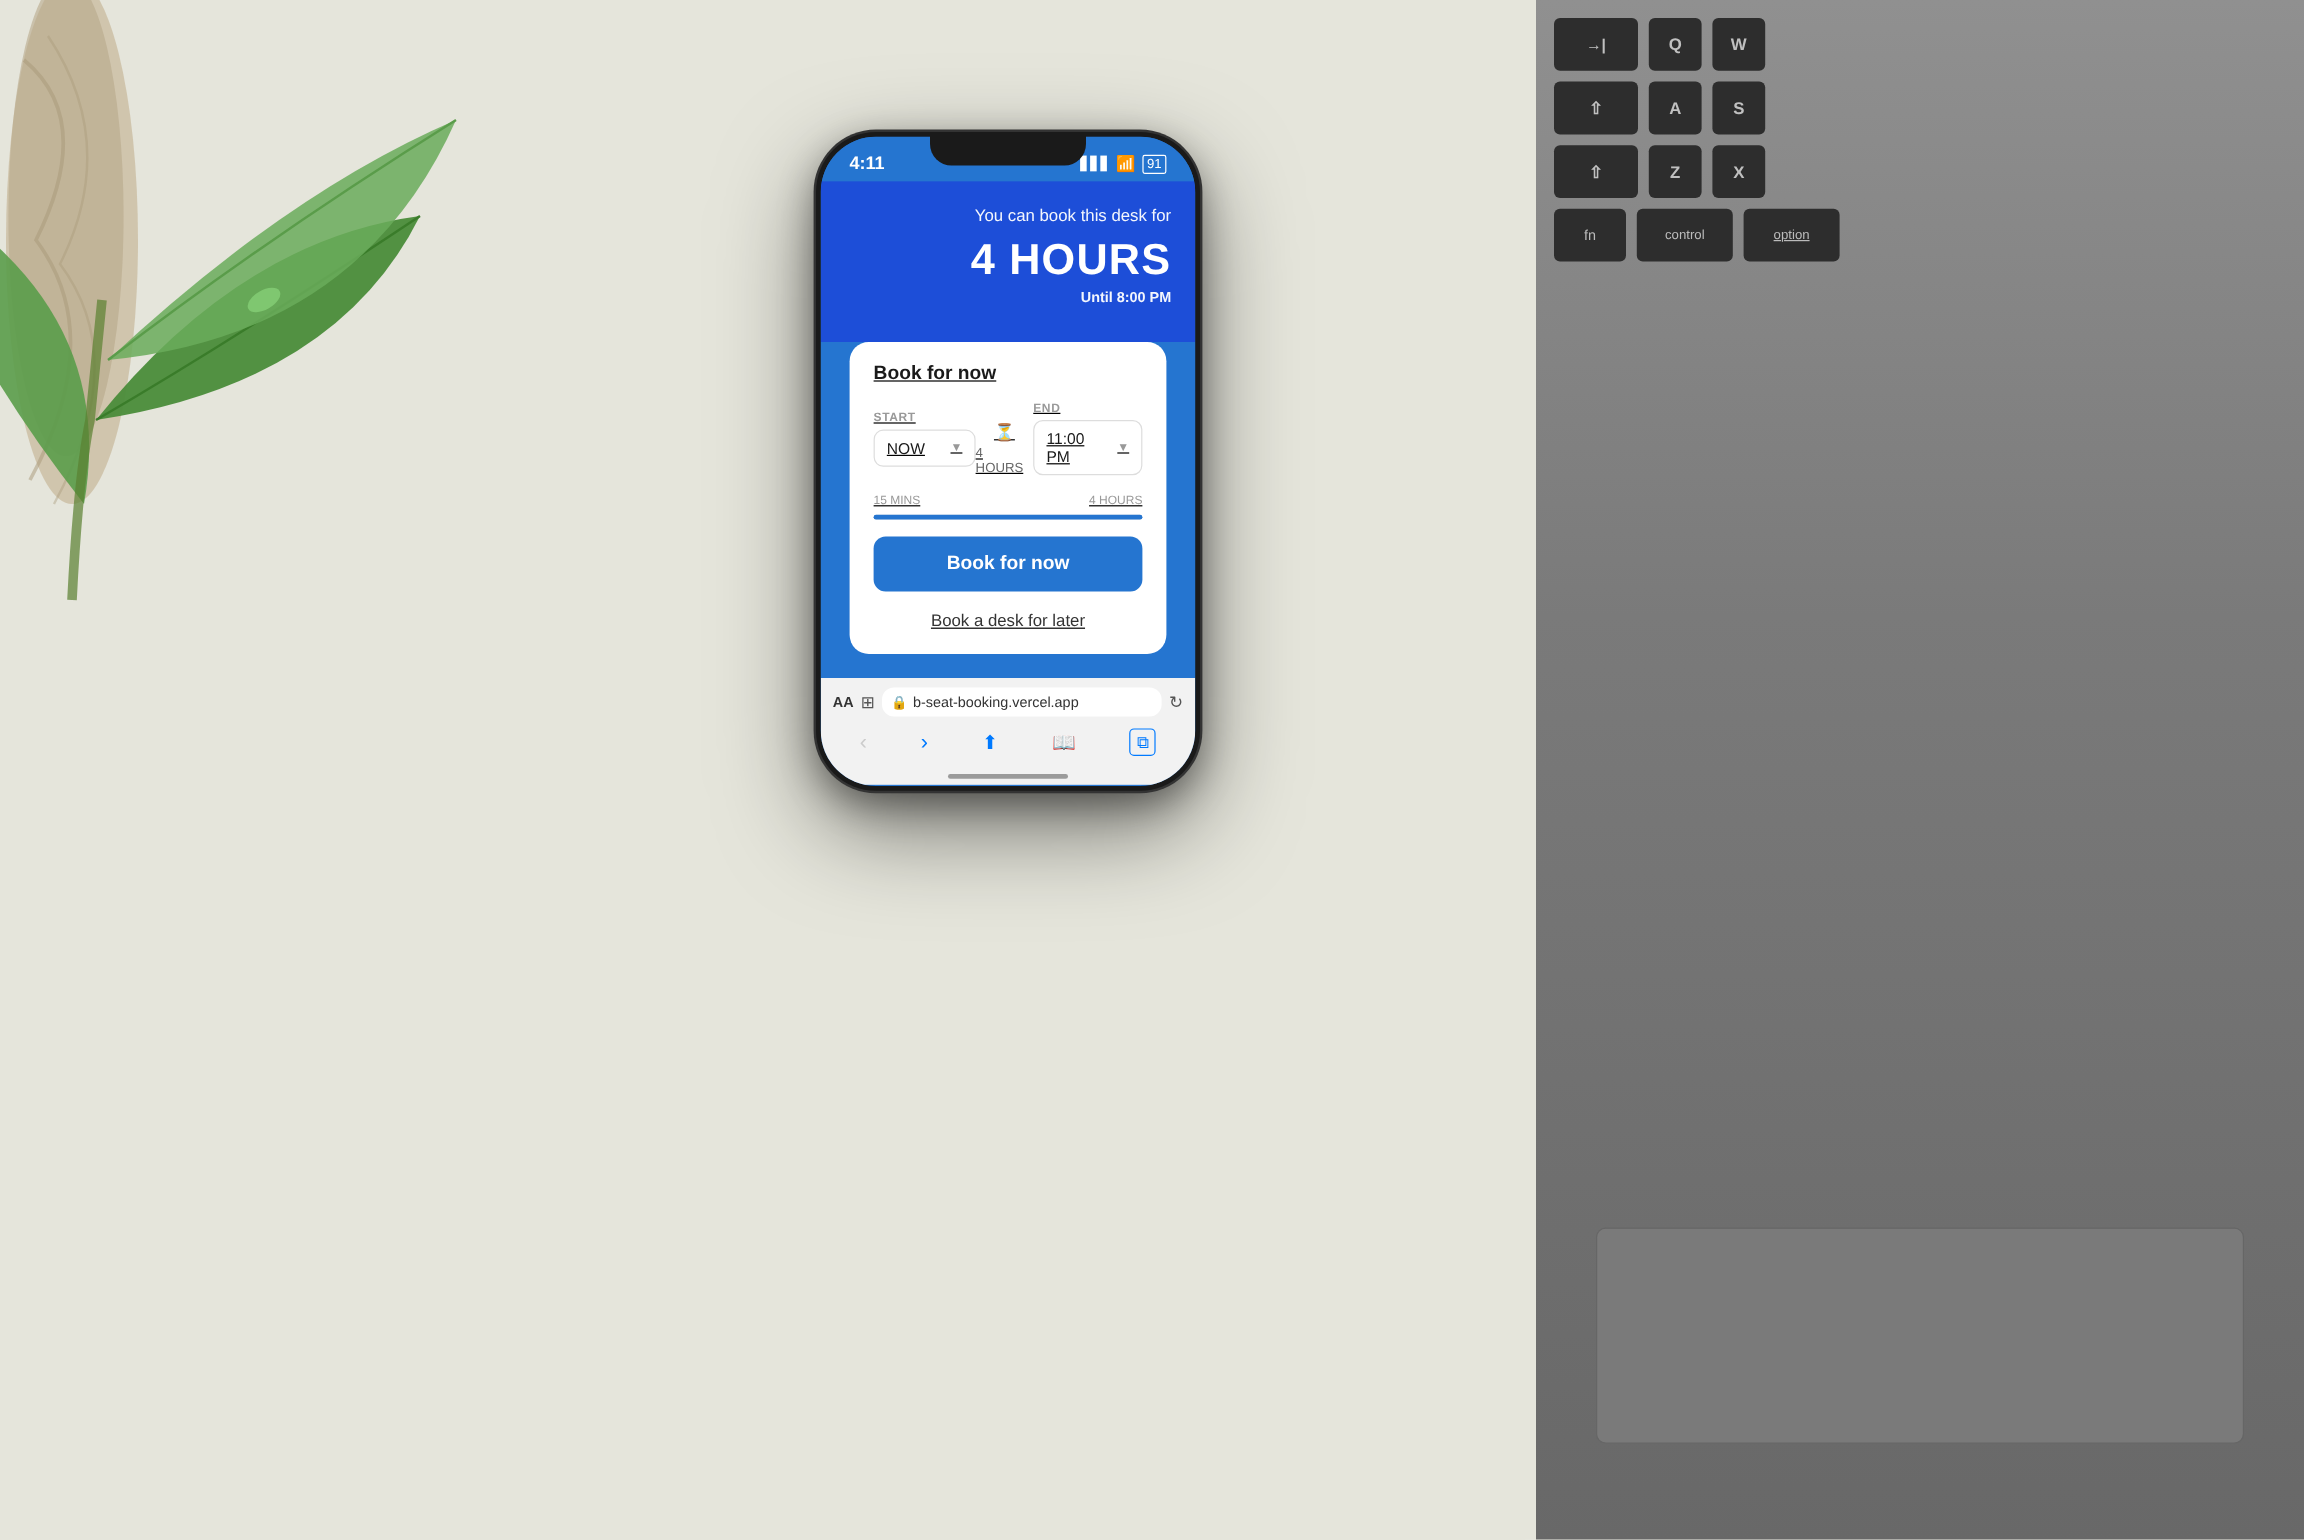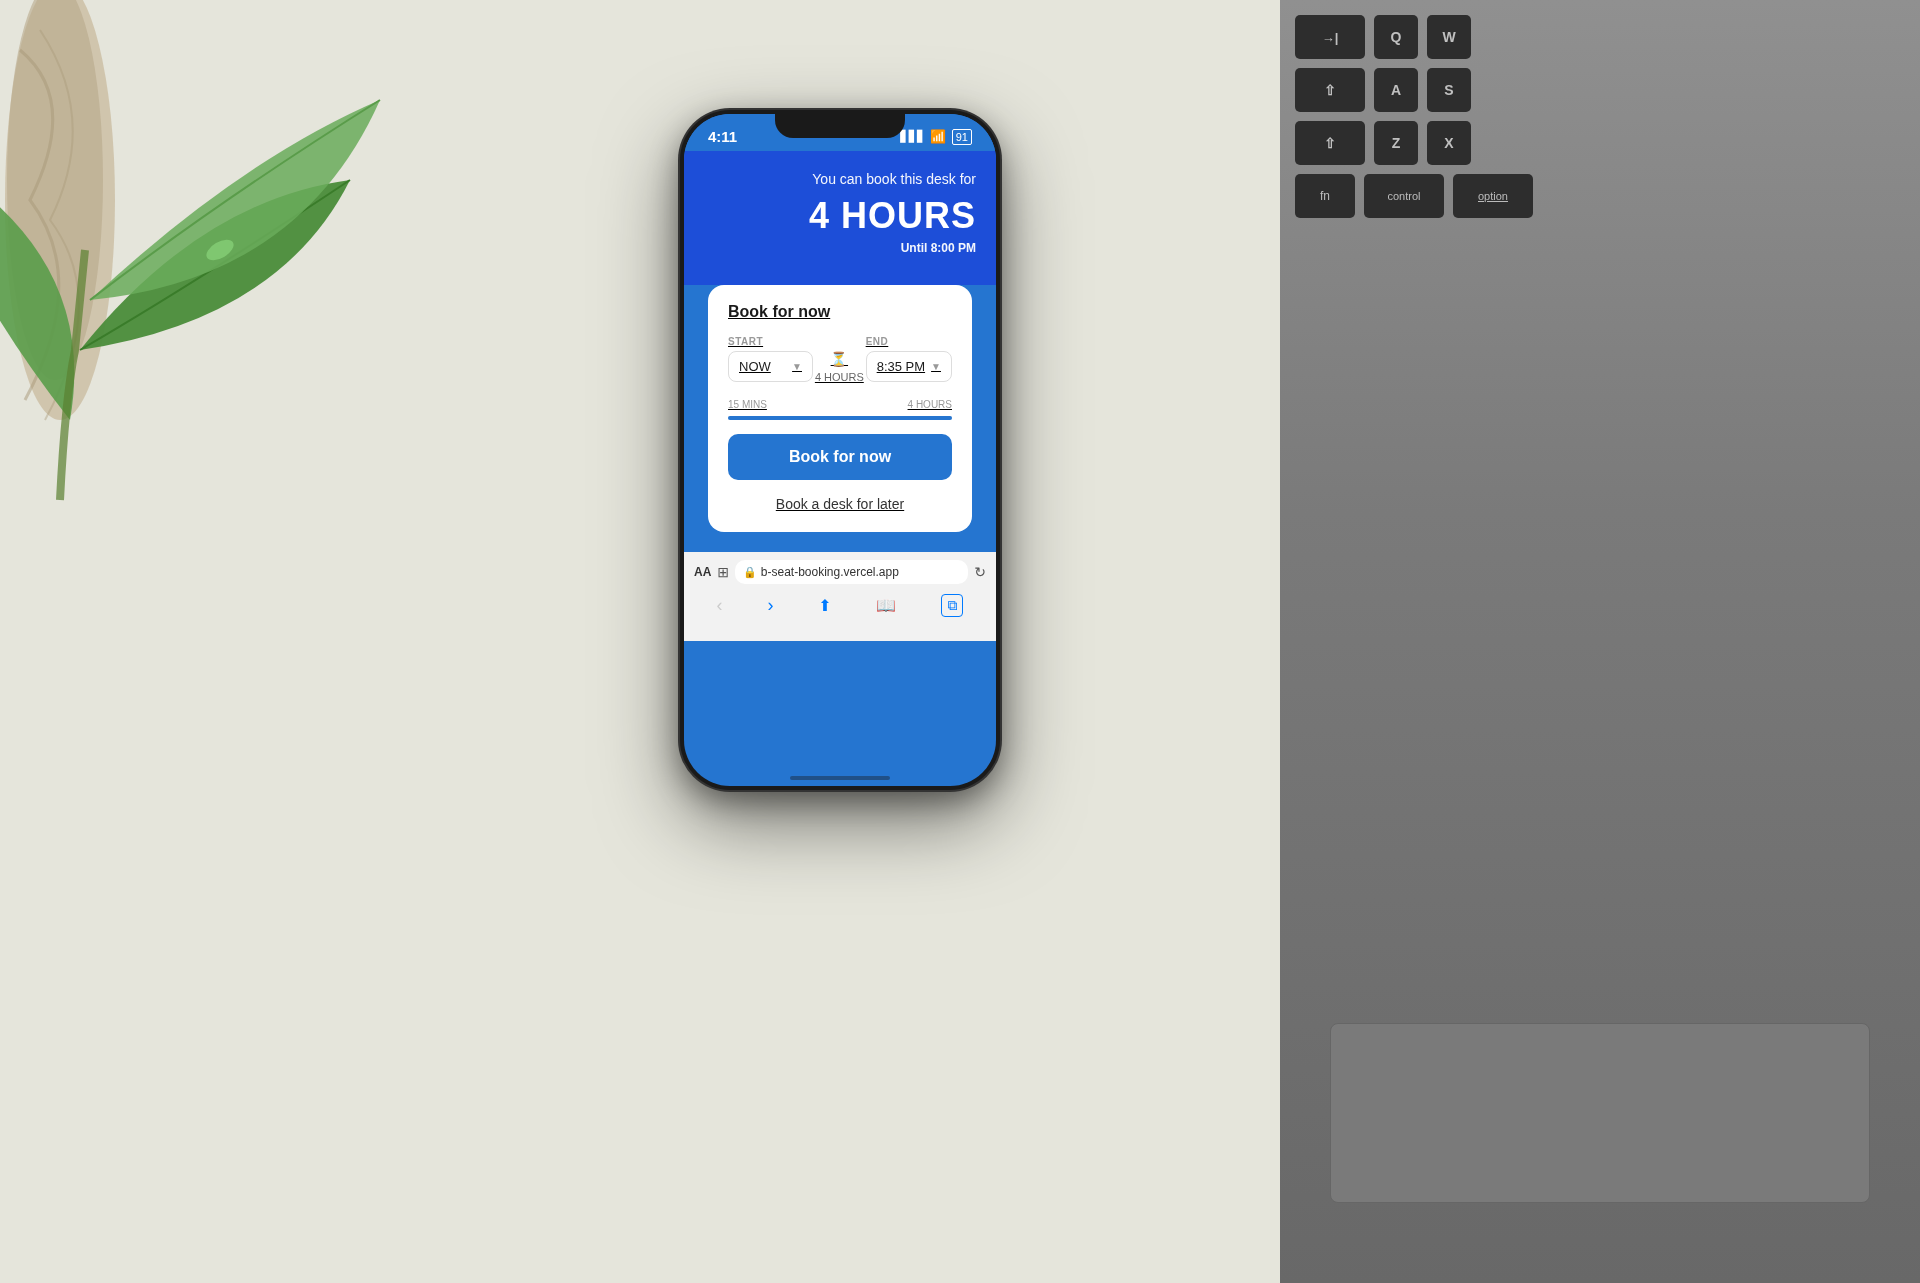--- a/index.html
+++ b/index.html
@@ -20,21 +20,21 @@
       background: #e5e5db;
     }
 
     
     .phone-wrapper {
       position: absolute;
       left: 50%;
       top: 50%;
       transform: translate(-50%, -50%);
       width: 320px;
-      height: 680px;
+      height: 549px;
     }
 
     .phone-frame {
       width: 100%;
       height: 100%;
       background: #1a1a1a;
       border-radius: 50px;
       position: relative;
       box-shadow:
         0 0 0 2px #333,
@@ -439,21 +439,21 @@
             </div>
 
             <div class="time-divider">
               <span class="hourglass-icon">⏳</span>
               <span class="duration-label">4 HOURS</span>
             </div>
 
             <div class="time-group">
               <span class="time-label">END</span>
               <div class="time-select">
-                <span>8:35 PM</span>
+                <span>11:00 PM</span>
                 <span style="margin-left:6px; color:#999; font-size:10px;">▼</span>
               </div>
             </div>
 
           </div>
           
           
           <div class="slider-row">
             <div class="slider-labels">
               <span class="slider-label">15 MINS</span>

